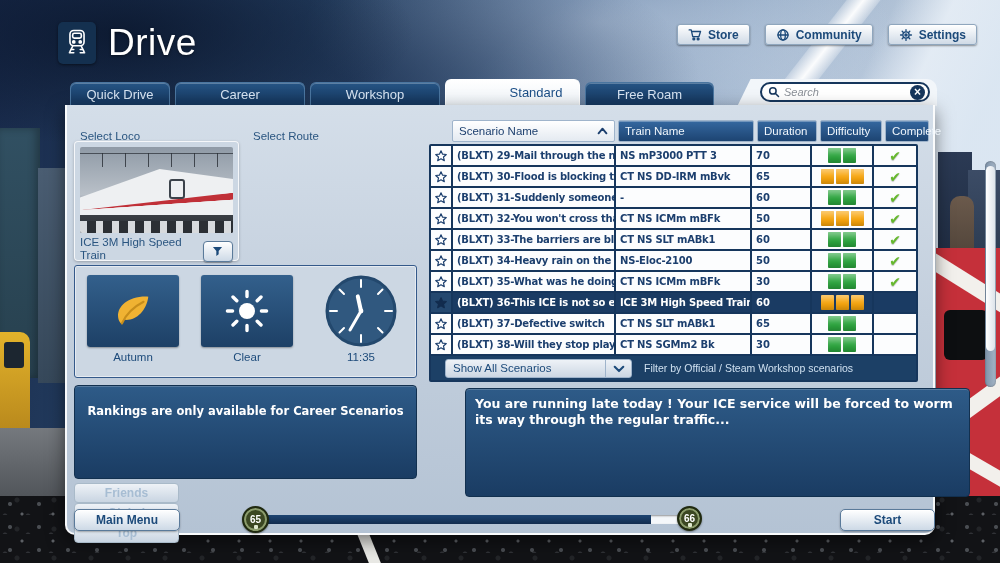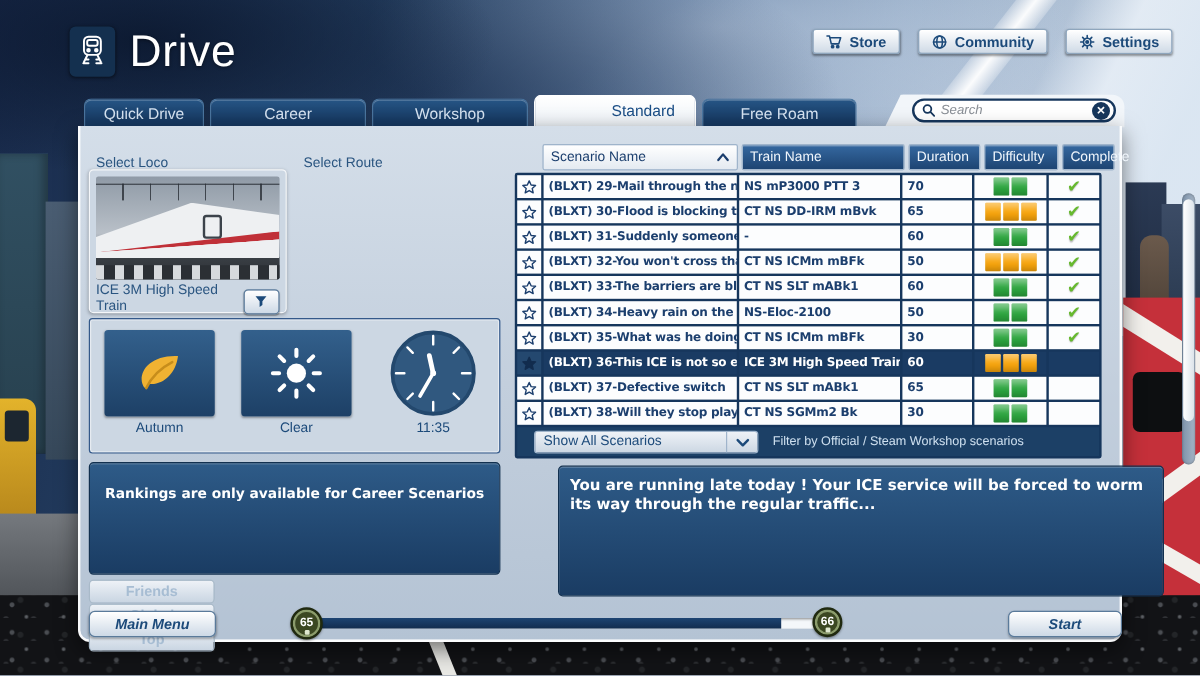--- a/index.html
+++ b/index.html
@@ -143,21 +143,21 @@
   .scrollbar { position:absolute; left:556px; top:41px; width:11px; height:226px; border-radius:6px; background:linear-gradient(90deg,#7d92a9,#a5b5c6); box-shadow:inset 0 0 2px rgba(0,0,0,.4); }
   .scroll-thumb { position:absolute; left:1px; top:5px; width:9px; height:185px; border-radius:5px; background:linear-gradient(90deg,#ffffff,#dde4ea); cursor:grab; }
 
   .desc { position:absolute; left:362px; top:283px; width:505px; height:109px; border-radius:4px; border:1px solid #12304f;
     background:linear-gradient(180deg,#2e5b88,#1a3c63); box-shadow:inset 0 1px 0 rgba(255,255,255,.2);
     color:#fff; font-family:"DejaVu Sans",sans-serif; font-weight:bold; font-size:12.5px; line-height:1.3; padding:7px 9px;margin-left:36px; }
 
   
   .btn { position:absolute; height:22px; border-radius:5px; background:linear-gradient(180deg,#ffffff,#cdd9e6); border:1px solid #5a7a9a;
     box-shadow:0 1px 2px rgba(0,0,0,.3), inset 0 1px 0 #fff; color:#1c4a7a; font-size:12px; font-weight:bold;
-    display:flex; align-items:center; justify-content:center; cursor:pointer;font-style:italic; }
+    display:flex; align-items:center; justify-content:center; cursor:pointer; }
   .btn.disabled { color:var(--disabled); cursor:default; }
   .xp-bar { position:absolute; left:196px; top:410px; width:426px; height:9px; border-radius:5px; background:#f4f7fa; box-shadow:inset 0 1px 2px rgba(0,0,0,.4); overflow:hidden; }
   .xp-fill { height:100%; background:linear-gradient(180deg,#1d4472,#122c4e); border-radius:5px 0 0 5px; }
   .badge { position:absolute; width:27px; height:27px; border-radius:50%; background:var(--badge); border:2px solid #202a10;
     box-shadow:inset 0 0 0 2px rgba(205,225,170,.55), 0 1px 2px rgba(0,0,0,.4);
     color:#fff; font-size:10px; font-weight:bold; display:flex; align-items:center; justify-content:center; }
   .badge::after { content:''; position:absolute; bottom:2px; left:50%; width:4px; height:4px; margin-left:-2px; background:#dfe8cf; border-radius:1px; }
 
   .icon-navy { stroke:#1c4a7a; fill:none; stroke-width:1.7; stroke-linecap:round; stroke-linejoin:round; }
 </style>

